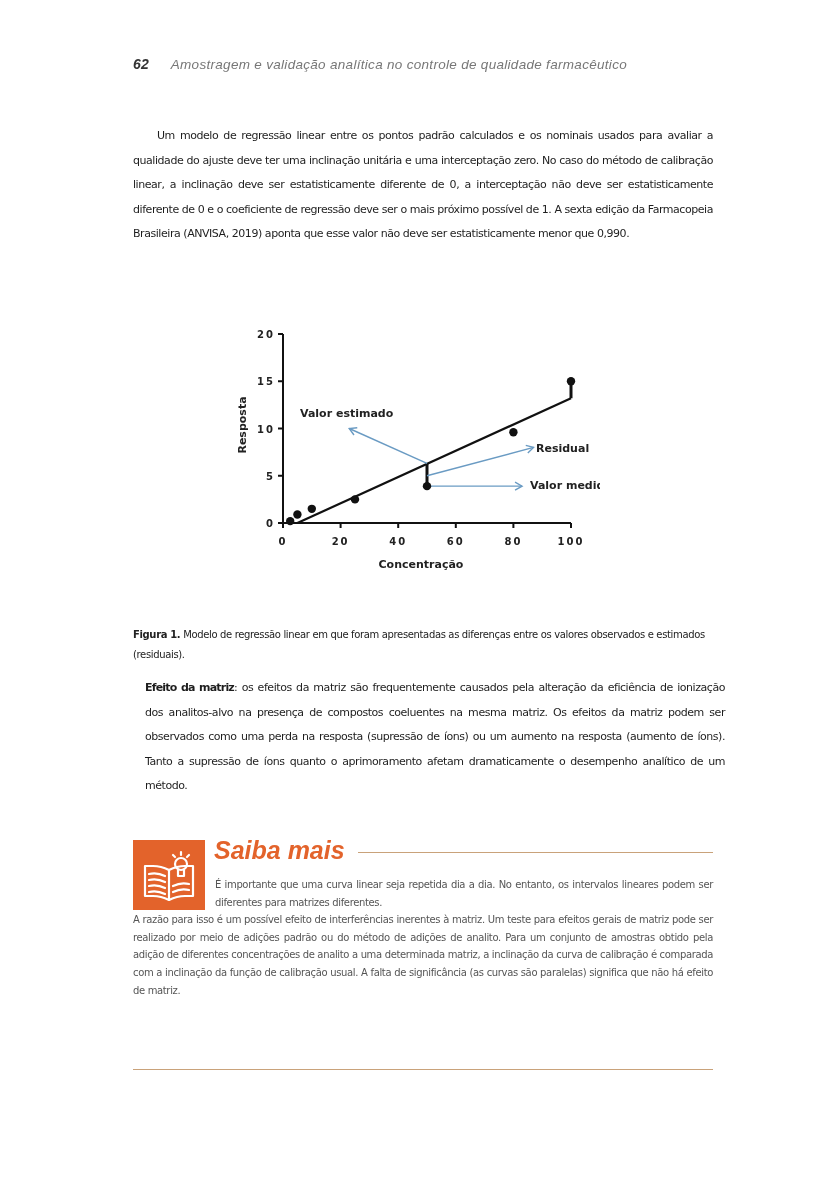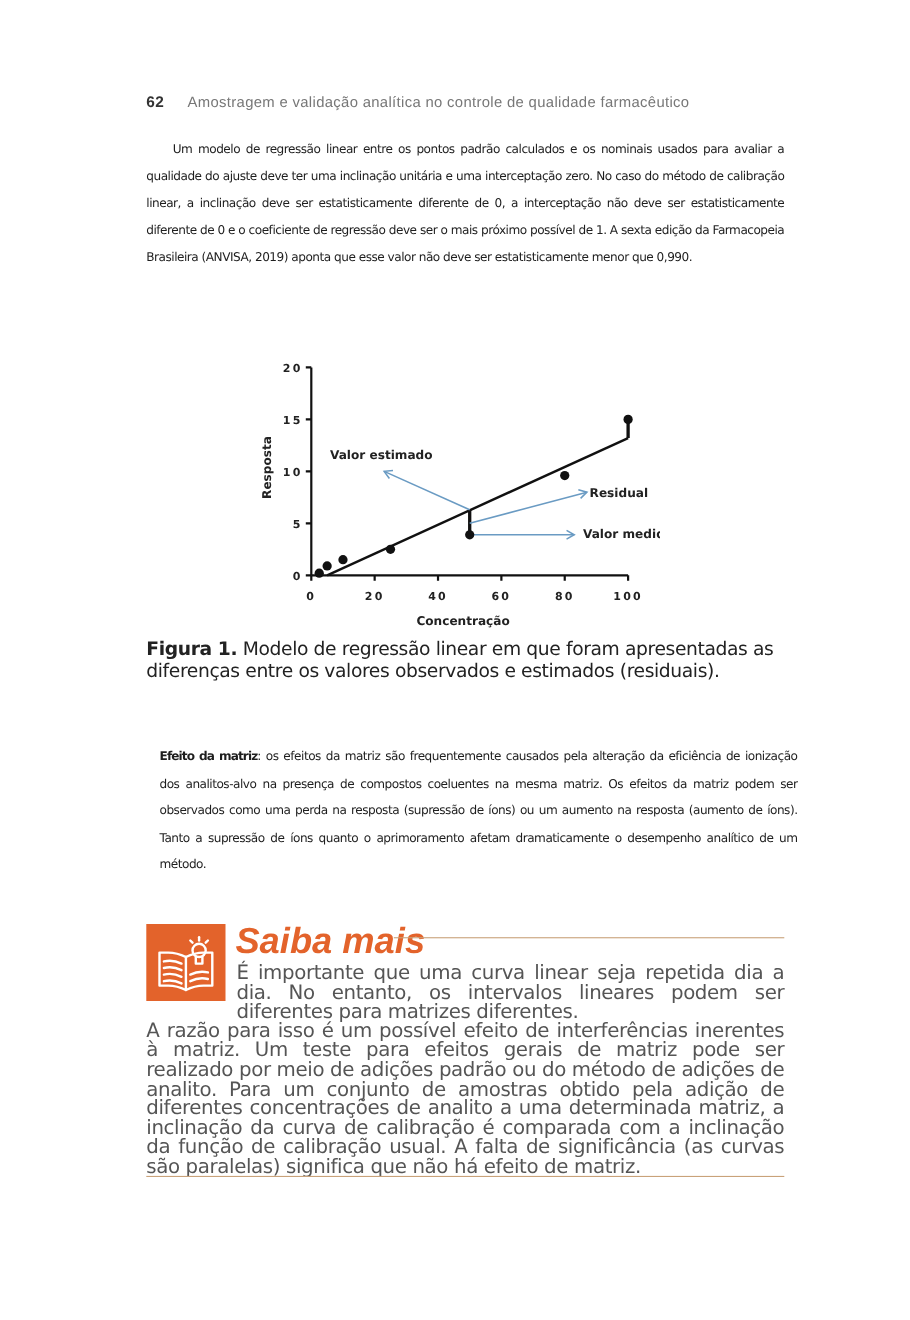--- a/index.html
+++ b/index.html
@@ -1,34 +1,34 @@
 <!DOCTYPE html>
 <html><head>
 <meta charset="utf-8">
 <style>
   html, body { margin: 0; padding: 0; background: #ffffff; }
   body { width: 827px; height: 1200px; position: relative; overflow: hidden;
          font-family: "Liberation Sans", sans-serif; color: #222; }
-  .header { position: absolute; top: 84px; left: 133px; font-size: 13.5px; color: #777; letter-spacing: 0.3px; }
+  .header { position: absolute; top: 56px; left: 133px; font-size: 13.5px; color: #777; letter-spacing: 0.3px; font-style: italic; }
   .header .pnum { color: #333; font-weight: bold; margin-right: 18px; font-size: 14px; }
   .body-text { position: absolute; left: 133px; width: 580px; font-family: "DejaVu Sans", sans-serif;
                font-size: 11px; line-height: 24.6px; color: #1e1e1e; text-align: justify; letter-spacing: -0.45px; }
   .p1 { top: 124px; text-indent: 24px; }
   .p2 { top: 664px; }
   .p2 b { font-weight: bold; letter-spacing: -0.8px; }
   .chart { position: absolute; left: 230px; top: 322px; width: 370px; height: 255px; }
-  .caption { position: absolute; left: 133px; top: 580px; width: 580px; font-family: "DejaVu Sans", sans-serif;
-             font-size: 17px; line-height: 20px; color: #222; letter-spacing: -0.35px; }
+  .caption { position: absolute; left: 133px; top: 625px; width: 580px; font-family: "DejaVu Sans", sans-serif;
+             font-size: 10px; line-height: 20px; color: #222; letter-spacing: -0.35px; }
   .caption b { font-weight: bold; }
   .box-icon { position: absolute; left: 133px; top: 840px; width: 72px; height: 70px; background: #e3632b; }
   .box-title { position: absolute; left: 214px; top: 836px; font-family: "Liberation Sans", sans-serif;
-               font-weight: bold; font-style: italic; font-size: 33px; color: #e3632b; }
+               font-weight: bold; font-style: italic; font-size: 25px; color: #e3632b; }
   .box-rule { position: absolute; left: 358px; top: 852px; width: 355px; height: 0; border-top: 1.2px solid #c9a27a; }
   .box-text { position: absolute; left: 133px; top: 876px; width: 580px; font-family: "DejaVu Sans", sans-serif;
-              font-size: 18px; line-height: 17.6px; color: #555; text-align: justify; letter-spacing: -0.35px; }
+              font-size: 10px; line-height: 17.6px; color: #555; text-align: justify; letter-spacing: -0.35px; }
   .box-text .indent { display: block; padding-left: 82px; }
   .bottom-rule { position: absolute; left: 133px; top: 1069px; width: 580px; border-top: 1.2px solid #c9a27a; }
   svg text { font-family: "DejaVu Sans", sans-serif; }
 </style>
 </head>
 <body>
 
 <div class="header">
   <span class="pnum">62</span>
   <span>Amostragem e validação analítica no controle de qualidade farmacêutico</span>

